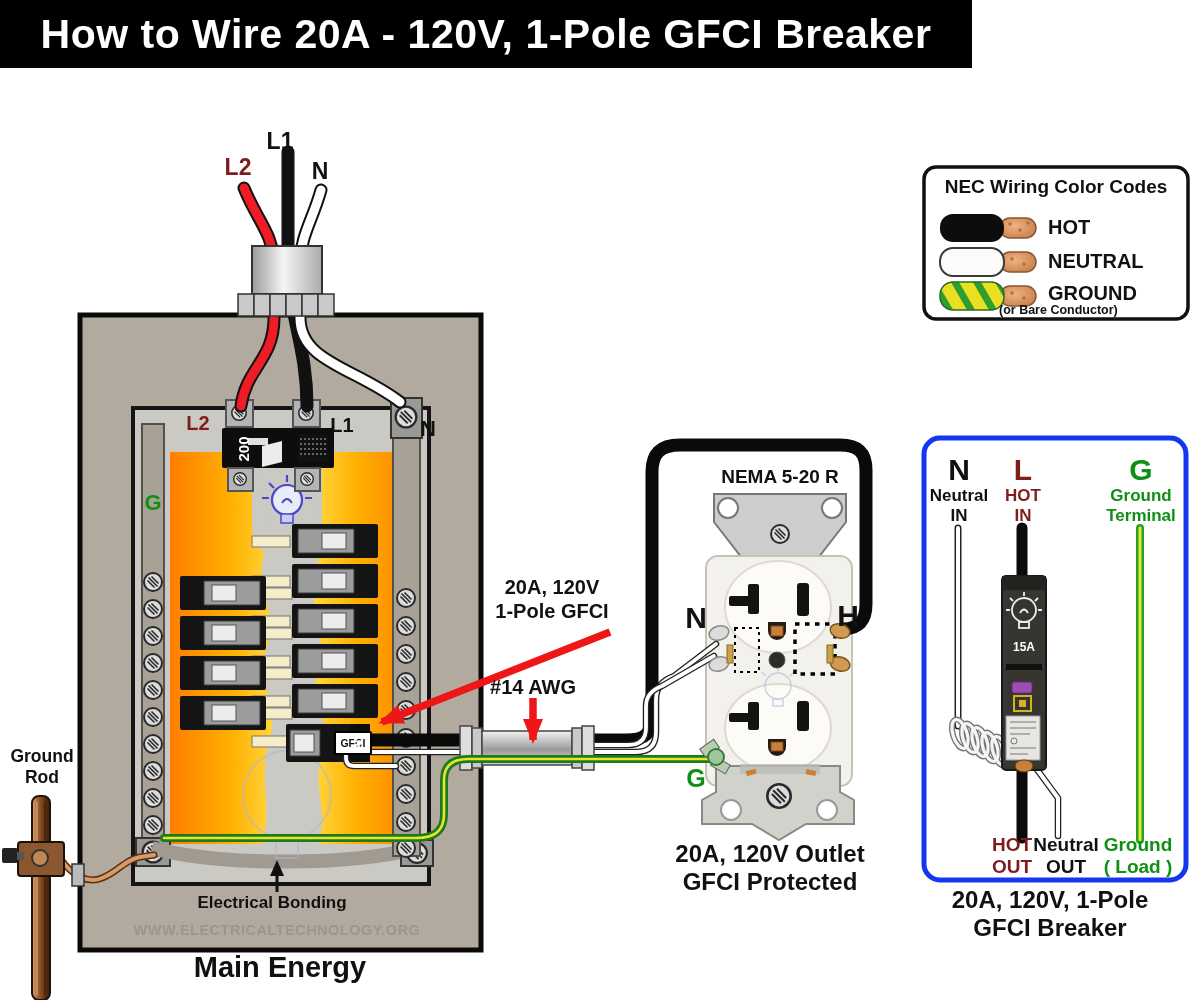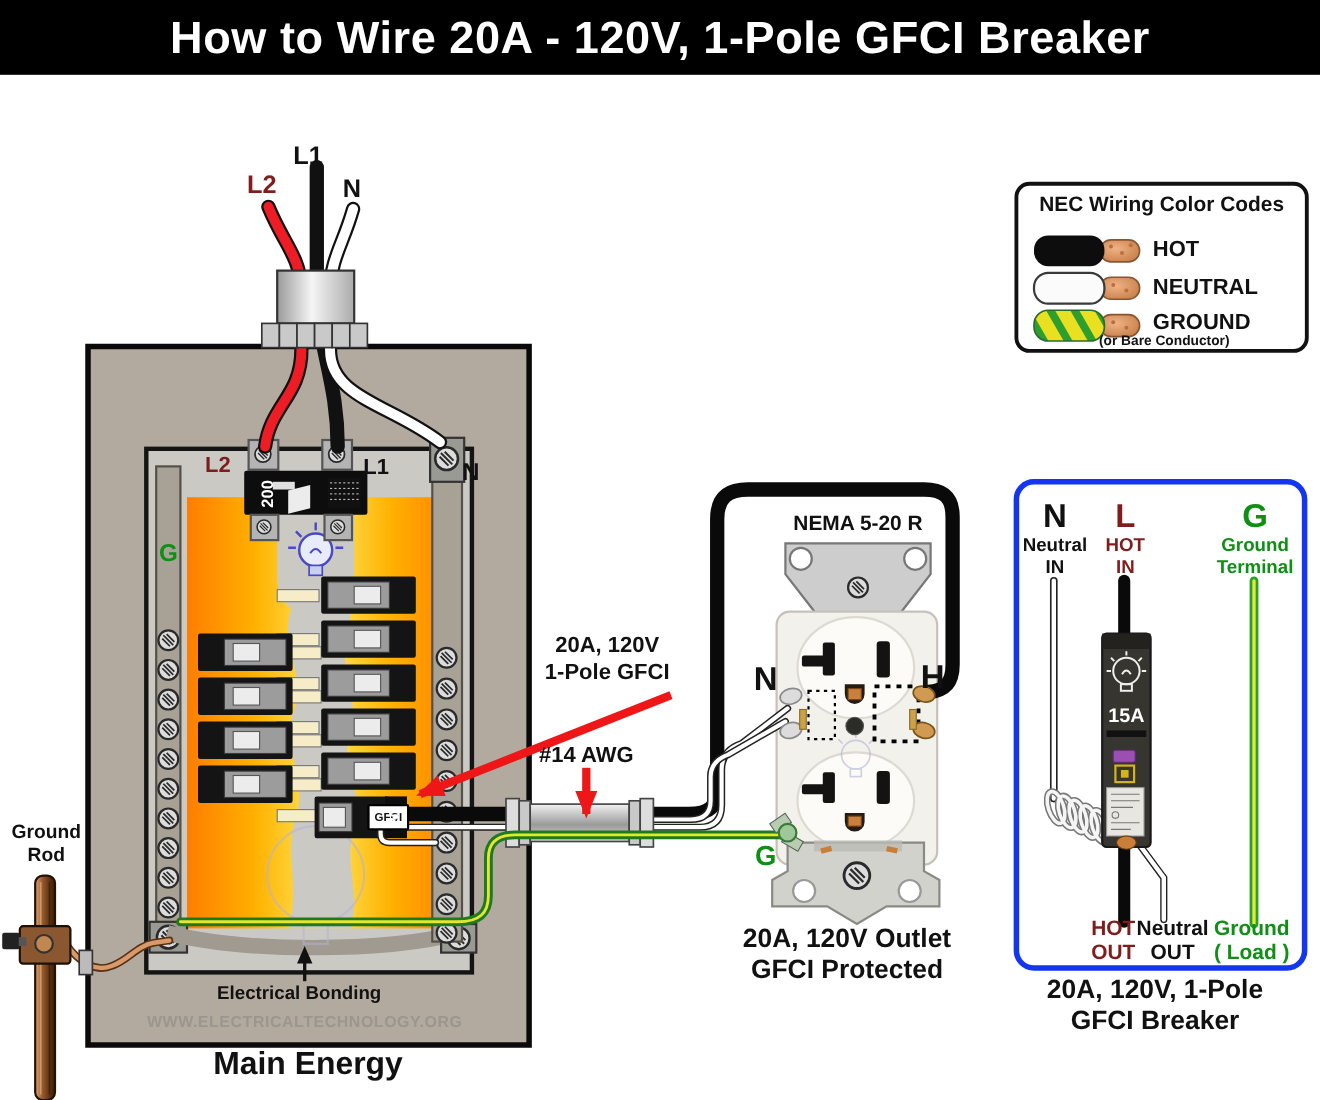--- a/index.html
+++ b/index.html
@@ -1,21 +1,21 @@
 <!DOCTYPE html>
 <html><head>
 <meta charset="utf-8">
 <style>
   html,body{margin:0;padding:0;background:#fff;}
   .stage{position:relative;width:1200px;height:1000px;background:#fff;overflow:hidden;
          font-family:"Liberation Sans",sans-serif;}
   .stage svg.diagram{position:absolute;left:0;top:0;z-index:1;}
   .lbl{position:absolute;z-index:2;font-weight:bold;text-align:center;line-height:1.18;
        color:#111;white-space:pre-line;}
-  .titlebar{position:absolute;left:0;top:0;width:1200px;height:68px;background:#000;
+  .titlebar{position:absolute;left:0;top:0;width:972px;height:68px;background:#000;
             display:flex;align-items:center;justify-content:center;z-index:2;text-decoration:underline;}
   .titlebar .t{color:#fff;font-size:41px;font-weight:bold;letter-spacing:.5px;}
   .red{color:#7f1d1d;}
   .green{color:#0f9014;}
   .gray{color:#9b968e;}
   .rot{display:flex;align-items:center;justify-content:center;transform:rotate(-90deg);}
   .gfci-tag{background:#fff;border:2px solid #000;border-radius:2px;
             display:flex;align-items:center;justify-content:center;}
   .underline{text-underline-offset:3px;}
 </style>
@@ -418,21 +418,21 @@
 
 <div class="lbl" style="left:934px;top:452px;width:50px;font-size:30px;">N</div>
 <div class="lbl" style="left:920px;top:486px;width:78px;font-size:17px;">Neutral
 IN</div>
 <div class="lbl red" style="left:998px;top:452px;width:50px;font-size:30px;">L</div>
 <div class="lbl red" style="left:984px;top:486px;width:78px;font-size:17px;">HOT
 IN</div>
 <div class="lbl green" style="left:1116px;top:452px;width:50px;font-size:30px;">G</div>
 <div class="lbl green" style="left:1102px;top:486px;width:78px;font-size:17px;">Ground
 Terminal</div>
-<div class="lbl" style="left:1004px;top:640px;width:40px;font-size:18px;color:#fff;">15A</div>
+<div class="lbl" style="left:1004px;top:640px;width:40px;font-size:12px;color:#fff;">15A</div>
 <div class="lbl red" style="left:976px;top:834px;width:72px;font-size:19px;">HOT
 OUT</div>
 <div class="lbl" style="left:1028px;top:834px;width:76px;font-size:19px;">Neutral
 OUT</div>
 <div class="lbl green" style="left:1100px;top:834px;width:76px;font-size:19px;">Ground
 ( Load )</div>
 <div class="lbl" style="left:940px;top:886px;width:220px;font-size:24px;font-weight:600;">20A, 120V, 1-Pole
 GFCI Breaker</div>
 
 </div>

